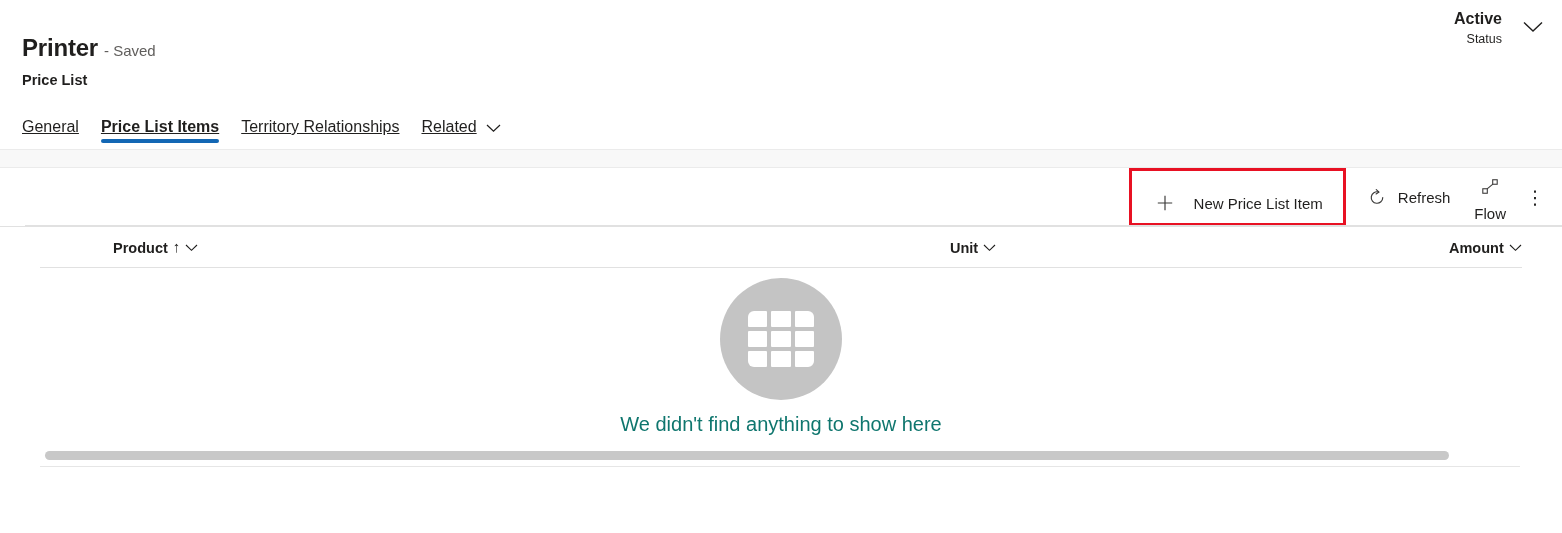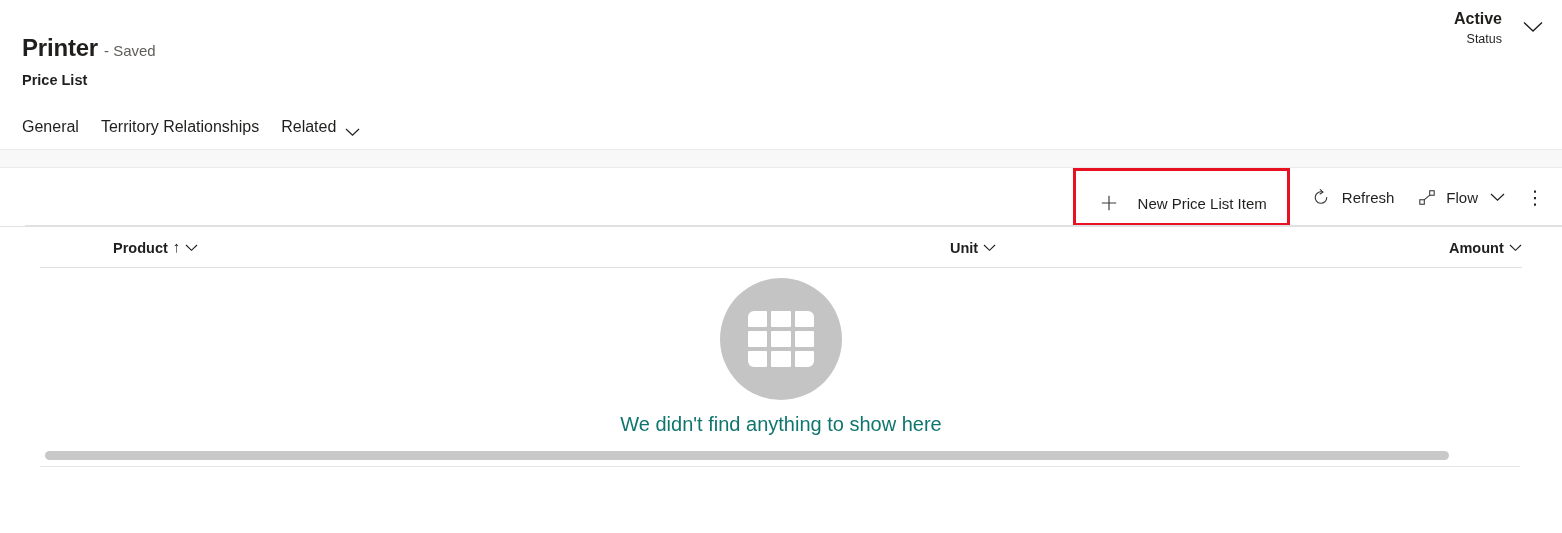--- a/index.html
+++ b/index.html
@@ -89,22 +89,23 @@
     gap: 0;
   }
   .tab {
     position: relative;
     padding: 0 11px 13px 11px;
     font-size: 16px;
     color: #201f1e;
     cursor: pointer;
     white-space: nowrap;
     display: flex;
-    align-items: flex-end;
+    align-items: center;
     gap: 9px;
+    text-decoration: underline;
   }
   .tab:first-child { padding-left: 0; }
   .tab.selected { font-weight: bold; }
   .tab.selected::after {
     content: "";
     position: absolute;
     left: 11px;
     right: 11px;
     bottom: 6px;
     height: 4px;
@@ -168,21 +169,21 @@
   }
   .highlight-box {
     border: 3px solid #e81123;
     padding: 0;
     height: 58px;
     display: flex;
     align-items: flex-end;
     margin-right: 10px;
   }
   .highlight-box .cmd-btn { padding: 0 20px 0 24px; gap: 20px; }
-  .cmd-btn.flow-btn { gap: 10px; }
+  .cmd-btn.flow-btn { gap: 10px; flex-direction: column; }
   .overflow-btn {
     width: 34px;
     height: 40px;
     display: flex;
     align-items: center;
     justify-content: center;
     cursor: pointer;
     font-size: 19px;
     color: #201f1e;
     letter-spacing: 0;
@@ -331,20 +332,23 @@
     <div class="status-chevron">
       <svg width="20" height="12" viewBox="0 0 20 12" aria-hidden="true">
         <path d="M1 1.5 L10 10 L19 1.5" fill="none" stroke="#201f1e" stroke-width="1.4"></path>
       </svg>
     </div>
   </div>
 
   <div class="tabs">
     <div class="tab">
       <span>General</span>
+    </div>
+    <div class="tab selected">
+      <span>Price List Items</span>
     </div>
     <div class="tab">
       <span>Territory Relationships</span>
     </div>
     <div class="tab">
       <span>Related</span>
       <span class="tab-chevron">
         <svg width="15" height="9" viewBox="0 0 15 9" aria-hidden="true">
           <path d="M1 1 L7.5 7.2 L14 1" fill="none" stroke="#201f1e" stroke-width="1.2"></path>
         </svg>

